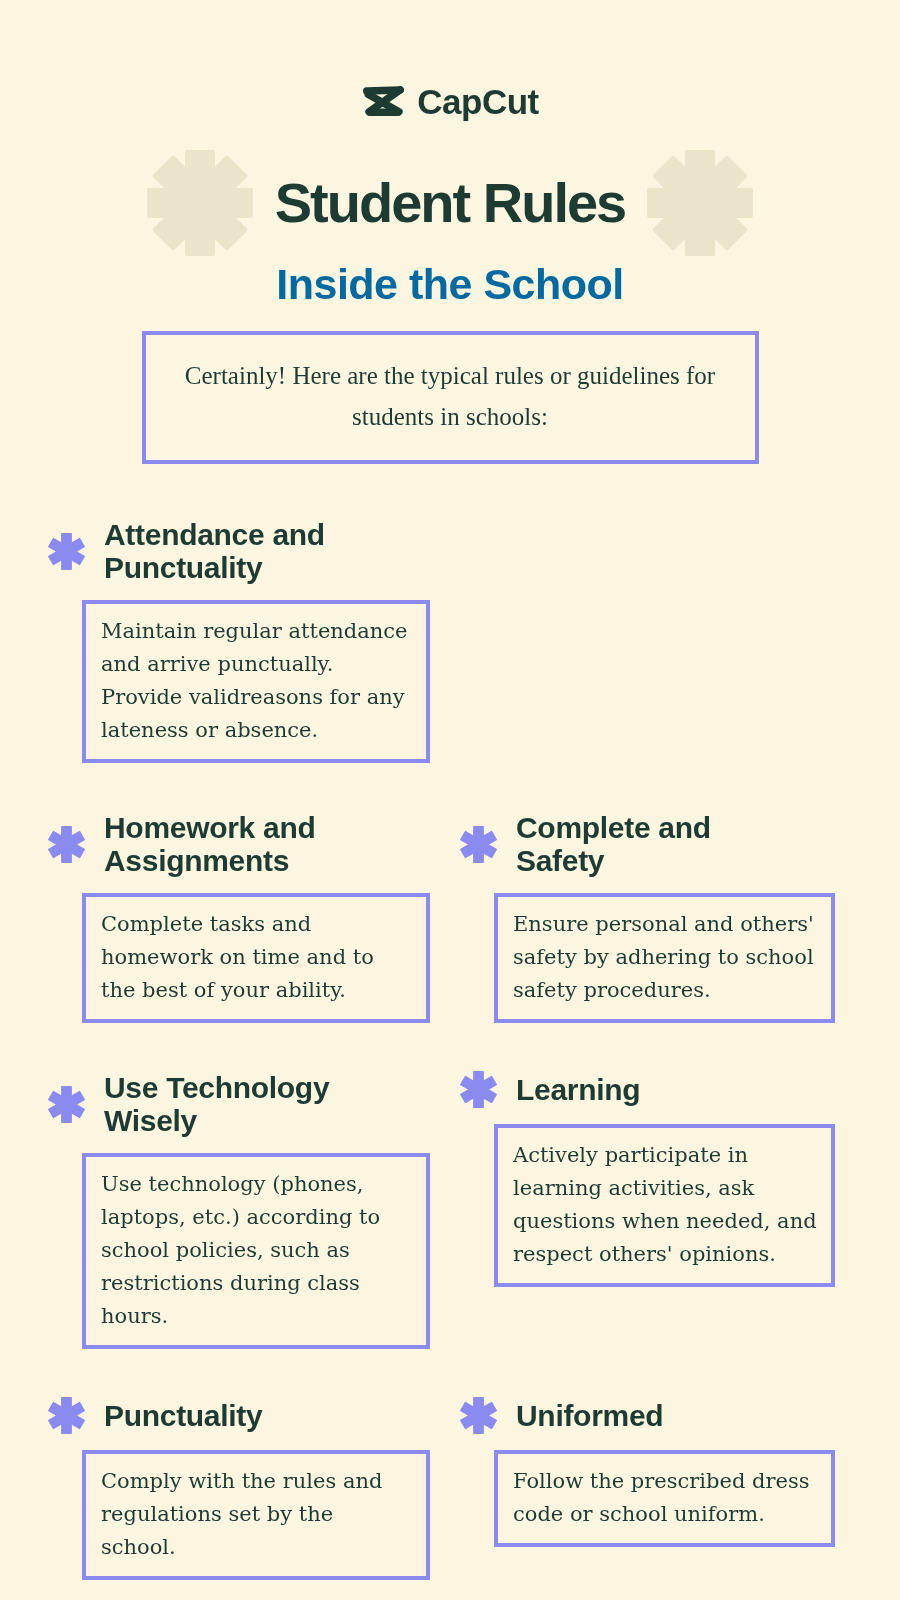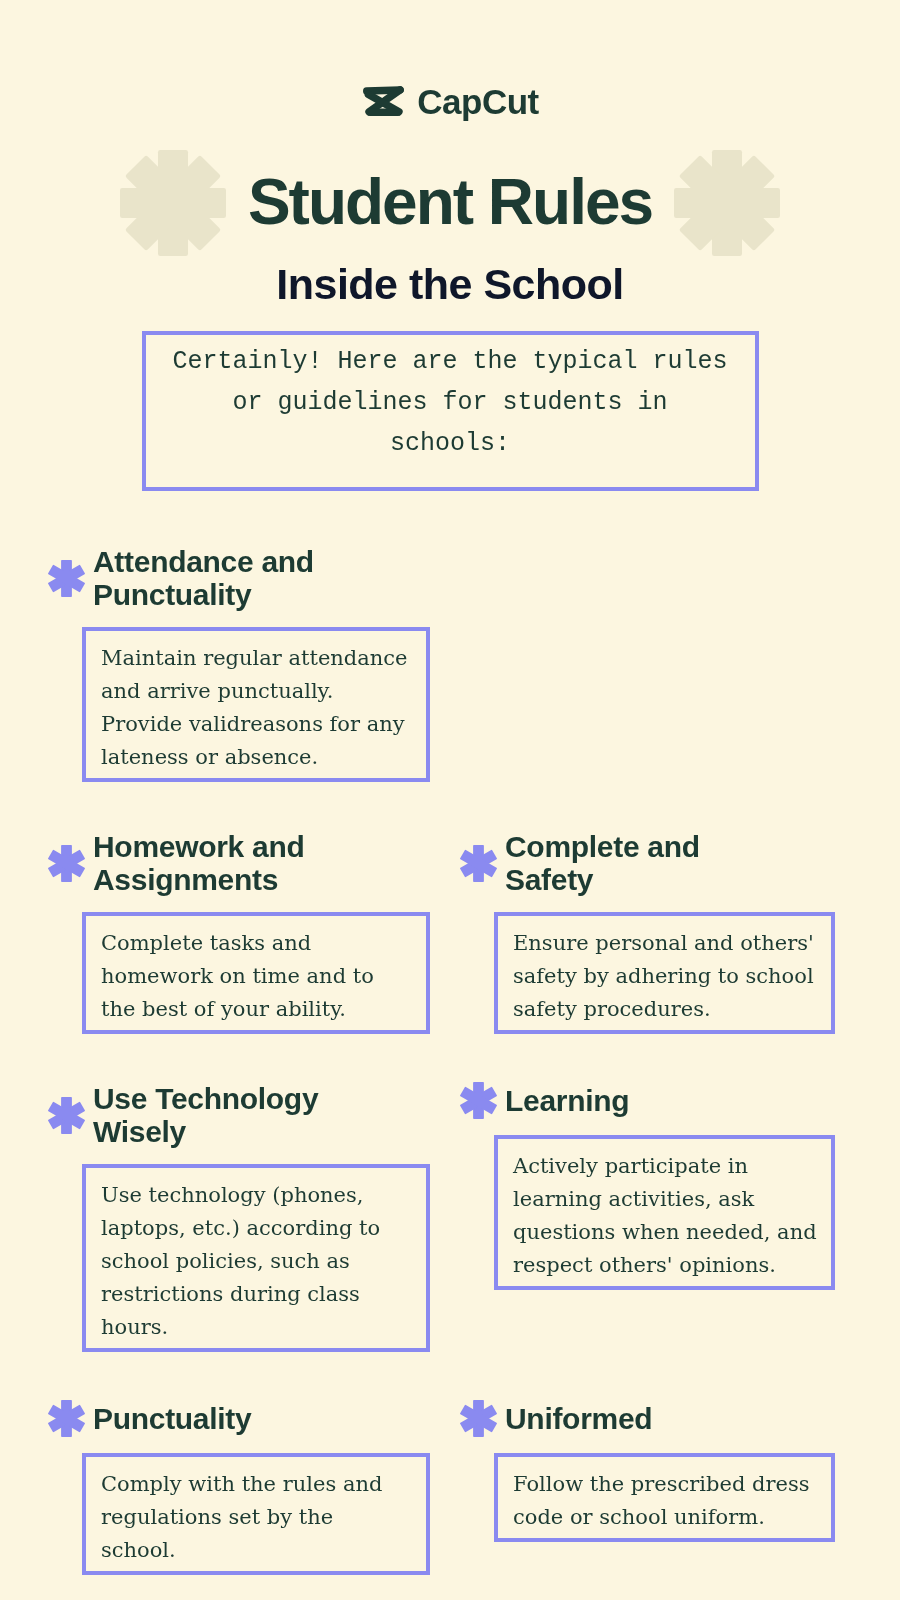--- a/index.html
+++ b/index.html
@@ -21,53 +21,53 @@
   .logo-word {
     font-size:35px; font-weight:800; letter-spacing:-0.5px; color:#1d3b33;
   }
   
   .title-row {
     margin-top:28px;
     display:flex; justify-content:center; align-items:center; gap:22px;
   }
   .title-burst { width:106px; height:106px; color:#e9e4ca; flex:0 0 auto; }
   .main-title {
-    font-size:64px; font-weight:800; letter-spacing:-2px; color:#1d3b33;
+    font-size:56px; font-weight:800; letter-spacing:-2px; color:#1d3b33;
     line-height:1.05; white-space:nowrap;
   }
   .subtitle {
     margin-top:4px; text-align:center;
-    font-size:43px; font-weight:800; letter-spacing:-0.5px; color:#0f172a;
+    font-size:43px; font-weight:800; letter-spacing:-0.5px; color:#0369a1;
   }
   
   .intro-box {
     width:617px; margin:22px auto 0;
     border:4px solid #8a8af0;
-    padding:6px 26px 23px;
-    font-family:Liberation Mono, monospace;
+    padding:20px 26px 23px;
+    font-family:Liberation Serif, serif;
     font-size:25px; line-height:41px; text-align:center; color:#1d3b33;
   }
   
   .rows { margin:54px 0 0 48px; }
   .row {
     display:grid; grid-template-columns:382px 375px; column-gap:30px;
   }
   .row + .row { margin-top:48px; }
-  .sec-head { display:flex; align-items:center; gap:8px; }
+  .sec-head { display:flex; align-items:center; gap:19px; }
   .sec-burst { width:37px; height:37px; color:#8a8af0; flex:0 0 auto; }
   .sec-title {
     font-size:30px; font-weight:800; letter-spacing:-0.3px;
     line-height:33px; color:#1d3b33;
   }
   .sec-title span { display:block; }
   .sec-title span:empty { display:none; }
   .sec-box {
     margin:16px 0 0 34px;
     border:4px solid #8a8af0;
-    padding:11px 14px 4px 15px;
+    padding:11px 14px 12px 15px;
     font-family:"DejaVu Serif","Liberation Serif",serif;
     font-size:21px; line-height:33px; color:#1d3b33;
   }
 </style>
 </head>
 <body>
 
 <svg width="0" height="0" style="position:absolute" aria-hidden="true">
   <defs>
 

